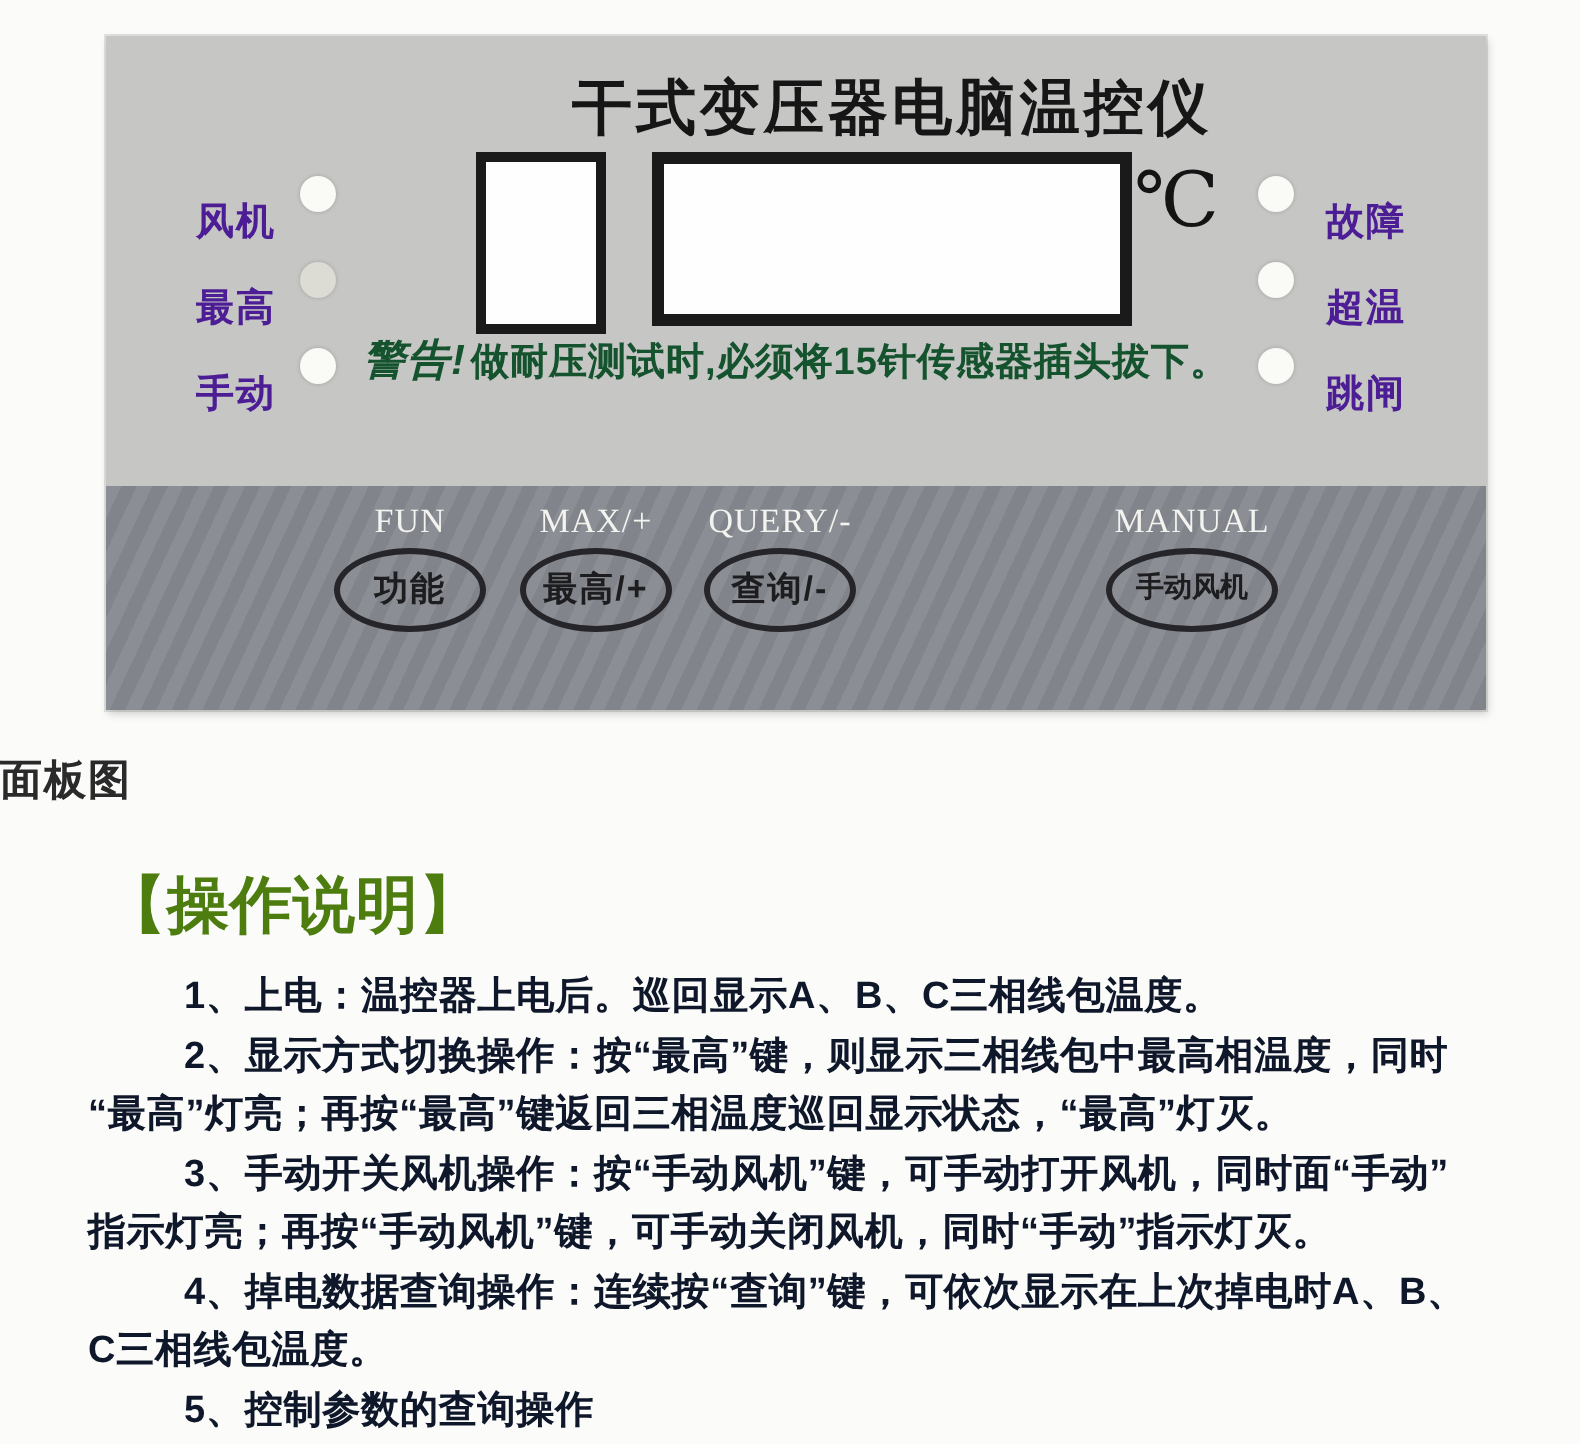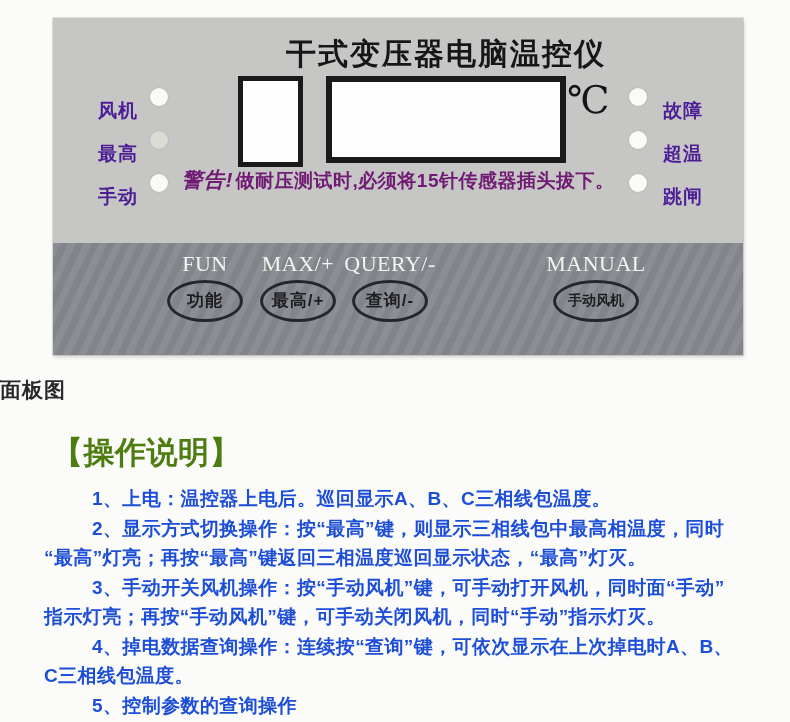--- a/index.html
+++ b/index.html
@@ -50,60 +50,60 @@
     position:absolute;left:273px;top:58px;width:228px;height:75px;
     background:#fefefe;border:6px solid #1a1a1a;
   }
   .unit{
     position:absolute;left:514px;top:60px;
     font-family:"Liberation Serif","DejaVu Serif",serif;
     font-size:38px;font-weight:400;color:#141414;
   }
   .warning{
     position:absolute;left:0;top:148px;width:100%;text-align:center;
-    font-size:19px;font-weight:700;color:#701a75;white-space:nowrap;letter-spacing:0.5px;
+    font-size:19px;font-weight:700;color:#14532d;white-space:nowrap;letter-spacing:0.5px;
   }
   .warning .warn-prefix{
     font-style:italic;font-size:21px;font-weight:800;letter-spacing:1px;margin-right:2px;
   }
 
   
   .key-band{
     position:absolute;left:0;top:225px;width:100%;height:112px;
     background:
       repeating-linear-gradient(115deg, rgba(255,255,255,0.035) 0 7px, rgba(0,0,0,0.045) 7px 14px),
       #878a90;
   }
   .key-group{position:absolute;top:0;width:120px;text-align:center;}
   .kg-fun{left:92px;} .kg-max{left:185px;} .kg-query{left:277px;} .kg-manual{left:477px;width:132px;}
   .key-en{
     display:block;margin-top:8px;
     font-family:"Liberation Serif","DejaVu Serif",serif;
-    font-size:22px;color:#f3f3f0;letter-spacing:0.5px;
+    font-size:17px;color:#f3f3f0;letter-spacing:0.5px;
   }
   .key-oval{
     display:inline-block;margin-top:3px;
     width:70px;height:36px;line-height:36px;border:3px solid #26262a;border-radius:50%;
     font-size:17px;font-weight:700;color:#1d1d1f;letter-spacing:1px;
     background:transparent;text-align:center;white-space:nowrap;
   }
   .kg-manual .key-oval{width:80px;font-size:14px;letter-spacing:0;font-family:Liberation Serif, serif;}
 
   
   .caption{
     position:absolute;left:0;top:376px;width:684px;text-align:left;
     font-size:21px;font-weight:700;color:#2a2a2a;letter-spacing:1px;
   }
   .section-heading{
     position:absolute;left:52px;top:432px;
     font-size:31px;font-weight:700;color:#4d7c0f;letter-spacing:0.5px;
   }
   .instructions{
     position:absolute;left:44px;top:484px;width:702px;
-    font-size:19px;font-weight:600;color:#1d4ed8;letter-spacing:0.4px;
+    font-size:19px;font-weight:600;color:#0f172a;letter-spacing:0.4px;
   }
   .instructions .line{height:29.5px;line-height:29.5px;white-space:nowrap;}
   .instructions .line.indent{padding-left:48px;}
 </style>
 </head>
 <body>
 
 <div class="page">
 
   <div class="panel">

